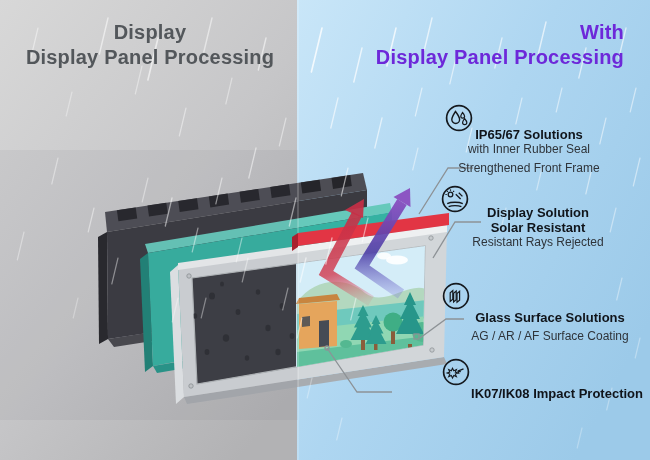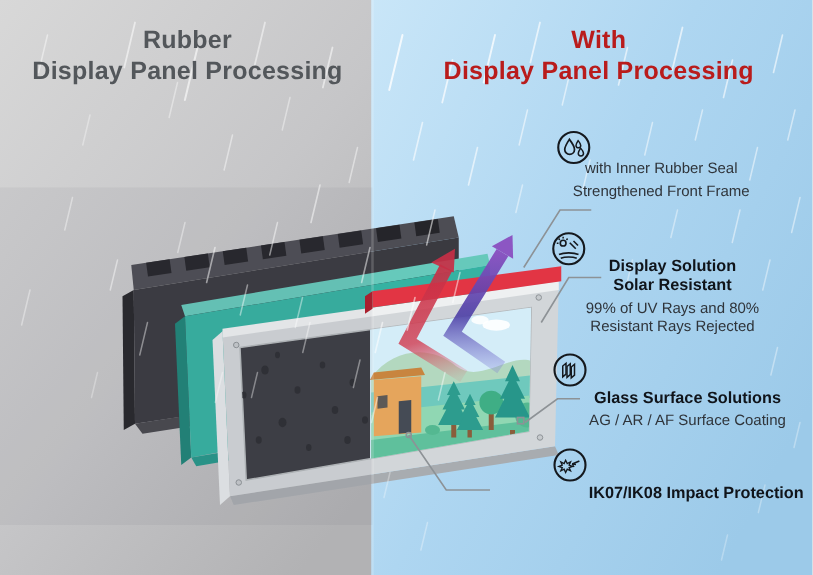--- a/index.html
+++ b/index.html
@@ -2,21 +2,21 @@
 <html><head>
 <meta charset="utf-8">
 <style>
   html,body{margin:0;padding:0;background:#e8e8e8;}
   .stage{position:relative;width:650px;height:460px;overflow:hidden;
          font-family:"Liberation Sans",sans-serif;}
   .stage svg.scene{position:absolute;left:0;top:0;}
   .hdr{position:absolute;top:20px;width:290px;text-align:center;
        font-weight:700;font-size:20px;line-height:25px;letter-spacing:.2px;}
   .hdr.left{left:5px;color:#53575b;}
-  .hdr.right{left:334px;color:#b91c1c;}
+  .hdr.right{left:334px;color:#6d28d9;text-align:right;}
   .feature{position:absolute;width:210px;text-align:center;}
   .f-title{font-weight:700;font-size:13px;line-height:15px;color:#10141a;}
   .f-sub{font-size:12px;line-height:14.5px;color:#2f343a;}
   .f-sub.first{margin-top:4px;}
   .icon{position:absolute;width:28px;height:28px;}
   .icon svg{display:block;}
   .icon path,.icon circle,.icon line{fill:none;stroke:#15191e;}
 </style>
 </head>
 <body>
@@ -221,21 +221,21 @@
         <line x1="612" y1="388" x2="606.7" y2="410" stroke-width="1.2" opacity="0.3"></line>
         <line x1="582" y1="428" x2="577.2" y2="448" stroke-width="1.2" opacity="0.28"></line>
         <line x1="342" y1="418" x2="336.7" y2="440" stroke-width="1.2" opacity="0.32"></line>
         <line x1="312" y1="378" x2="307.2" y2="398" stroke-width="1.2" opacity="0.3"></line>
         <line x1="418" y1="148" x2="412.7" y2="170" stroke-width="1.2" opacity="0.45"></line>
         <line x1="368" y1="218" x2="362.2" y2="242" stroke-width="1.2" opacity="0.5"></line>
       </g>
 </svg>
 
 <div class="hdr left">
-  <div>Rubber</div>
+  <div>Display</div>
   <div>Display Panel Processing</div>
 </div>
 <div class="hdr right">
   <div>With</div>
   <div>Display Panel Processing</div>
 </div>
 
 <div class="icon" style="left:445px;top:104px;">
   <svg width="28" height="28" viewBox="0 0 28 28">
     <circle cx="14" cy="14" r="12.4" stroke-width="1.7"></circle>
@@ -270,27 +270,27 @@
   <svg width="28" height="28" viewBox="0 0 28 28">
     <circle cx="14" cy="14" r="12.4" stroke-width="1.7"></circle>
     <path stroke-width="1.1" d="M10.5,10.2 l1.3,2.6 2.6,-1.2 -1.1,2.5 2.7,1 -2.7,1 1.1,2.5 -2.6,-1.2 -1.3,2.6 -1.2,-2.6 -2.6,1.2 1.1,-2.5 -2.7,-1 2.7,-1 -1.1,-2.5 2.6,1.2 Z"></path>
     <line x1="15.8" y1="13.2" x2="21.5" y2="10.8" stroke-width="1.4"></line>
     <line x1="15.8" y1="13.2" x2="18.8" y2="13.6" stroke-width="1.1"></line>
     <line x1="15.8" y1="13.2" x2="17.2" y2="15.6" stroke-width="1.1"></line>
   </svg>
 </div>
 
 <div class="feature" style="left:424px;top:127px;">
+  <div class="f-title">IP65/67 Solutions</div>
   <div class="f-sub">with Inner Rubber Seal</div>
   <div class="f-sub first">Strengthened Front Frame</div>
 </div>
 <div class="feature" style="left:433px;top:205px;">
   <div class="f-title">Display Solution</div>
   <div class="f-title">Solar Resistant</div>
-  <div class="f-sub first">99% of UV Rays and 80%</div>
   <div class="f-sub">Resistant Rays Rejected</div>
 </div>
 <div class="feature" style="left:445px;top:310px;">
   <div class="f-title">Glass Surface Solutions</div>
   <div class="f-sub first">AG / AR / AF Surface Coating</div>
 </div>
 <div class="feature" style="left:416px;top:386px;margin-left:36px;">
   <div class="f-title">IK07/IK08 Impact Protection</div>
 </div>
 

